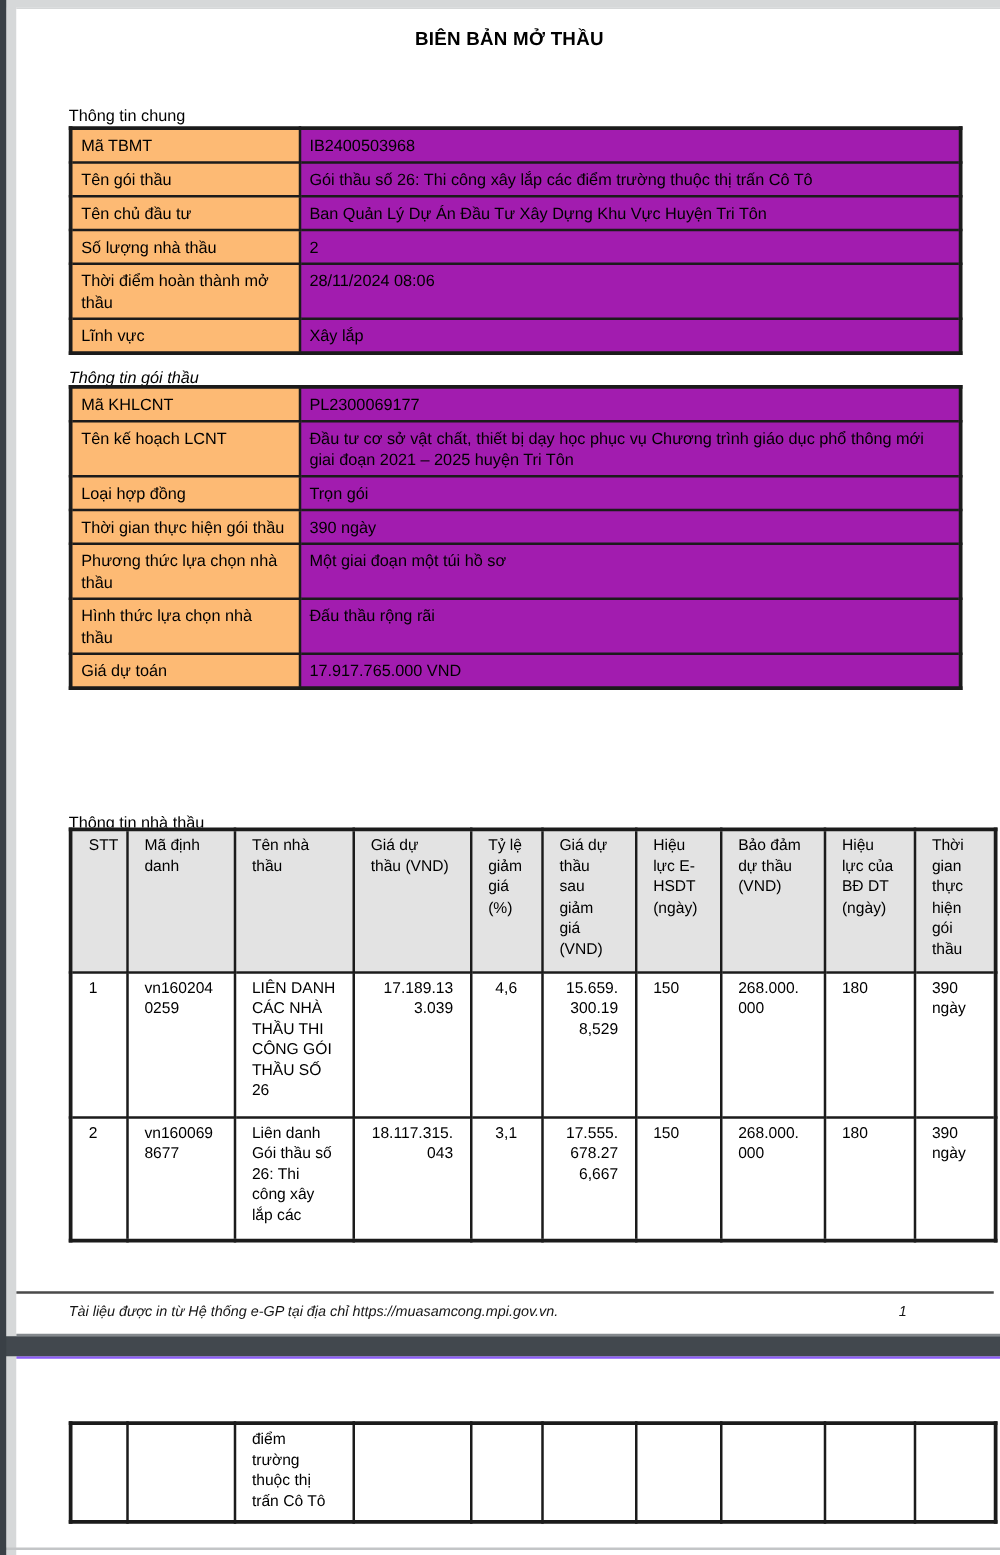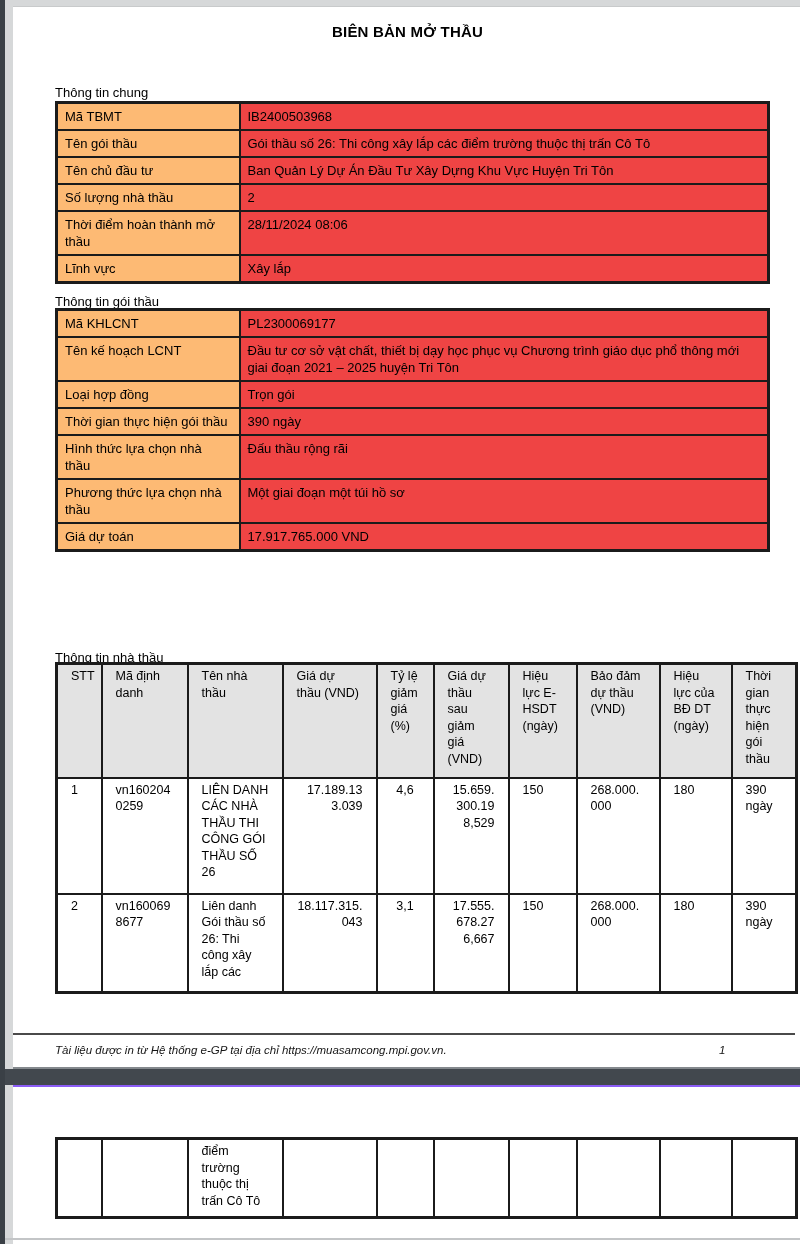--- a/index.html
+++ b/index.html
@@ -16,31 +16,31 @@
   .edge-bottom     { position:absolute; left:0; top:1238px; width:800px; height:2px; background:#c3c5c7; z-index:4; }
 
   .page { position:absolute; left:13px; width:791px; background:#fff; }
   .page1 { top:6px; height:1063px; border-top:1px solid #c8cacb; border-right:2px solid #8b9095; border-bottom:2px solid #84898d; }
   .page2 { top:1085px; height:153px; border-top:2px solid #8b5cf6; border-right:2px solid #8b9095; }
 
   .doc-title { position:absolute; top:16px; left:0; width:100%; text-align:center; font-size:15px; font-weight:bold; letter-spacing:.2px; }
 
   .section-heading { position:absolute; left:42px; font-size:13px; }
   .h-general    { top:78px; }
-  .h-package    { top:287px; }
+  .h-package    { top:287px;font-style:italic; }
   .h-contractor { top:643px; }
 
   table { border-collapse:collapse; table-layout:fixed; position:absolute; left:42px; background:#fff; }
   table, td, th { border:2px solid #1b1b1b; }
   .info-table { width:715px; border-width:3px; }
   .t-general  { top:94px; }
   .t-package  { top:301px; }
   .info-table td { font-size:13px; line-height:17px; padding:4px 9px 4px 7px; vertical-align:top; height:26px; }
   .info-table td.lbl { width:183px; background:#fdba74; }
-  .info-table td.val { background:#ef4444; }
+  .info-table td.val { background:#a21caf; }
 
   .contractor-table { width:740px; font-size:12.5px; border-width:3px; }
   .t-contractor { top:655px; }
   .t-cont { top:50px; }
   .contractor-table th, .contractor-table td {
     padding:3px 13px; vertical-align:top; line-height:16.5px; overflow:hidden;
   }
   .contractor-table th { background:#e3e3e3; font-weight:normal; text-align:left; height:114px; }
   .contractor-table td { background:#fff; word-break:break-word; }
   .contractor-table tr.r0 td { height:116px; }
@@ -109,26 +109,26 @@
           </tr>
           <tr>
             <td class="lbl">Loại hợp đồng</td>
             <td class="val">Trọn gói</td>
           </tr>
           <tr>
             <td class="lbl">Thời gian thực hiện gói thầu</td>
             <td class="val">390 ngày</td>
           </tr>
           <tr>
+            <td class="lbl">Phương thức lựa chọn nhà thầu</td>
+            <td class="val">Một giai đoạn một túi hồ sơ</td>
+          </tr>
+          <tr>
             <td class="lbl">Hình thức lựa chọn nhà thầu</td>
             <td class="val">Đấu thầu rộng rãi</td>
-          </tr>
-          <tr>
-            <td class="lbl">Phương thức lựa chọn nhà thầu</td>
-            <td class="val">Một giai đoạn một túi hồ sơ</td>
           </tr>
           <tr>
             <td class="lbl">Giá dự toán</td>
             <td class="val">17.917.765.000 VND</td>
           </tr>
         </tbody>
     </table>
 
     <div class="section-heading h-contractor">Thông tin nhà thầu</div>
     <table class="contractor-table t-contractor" id="contractor-table">

